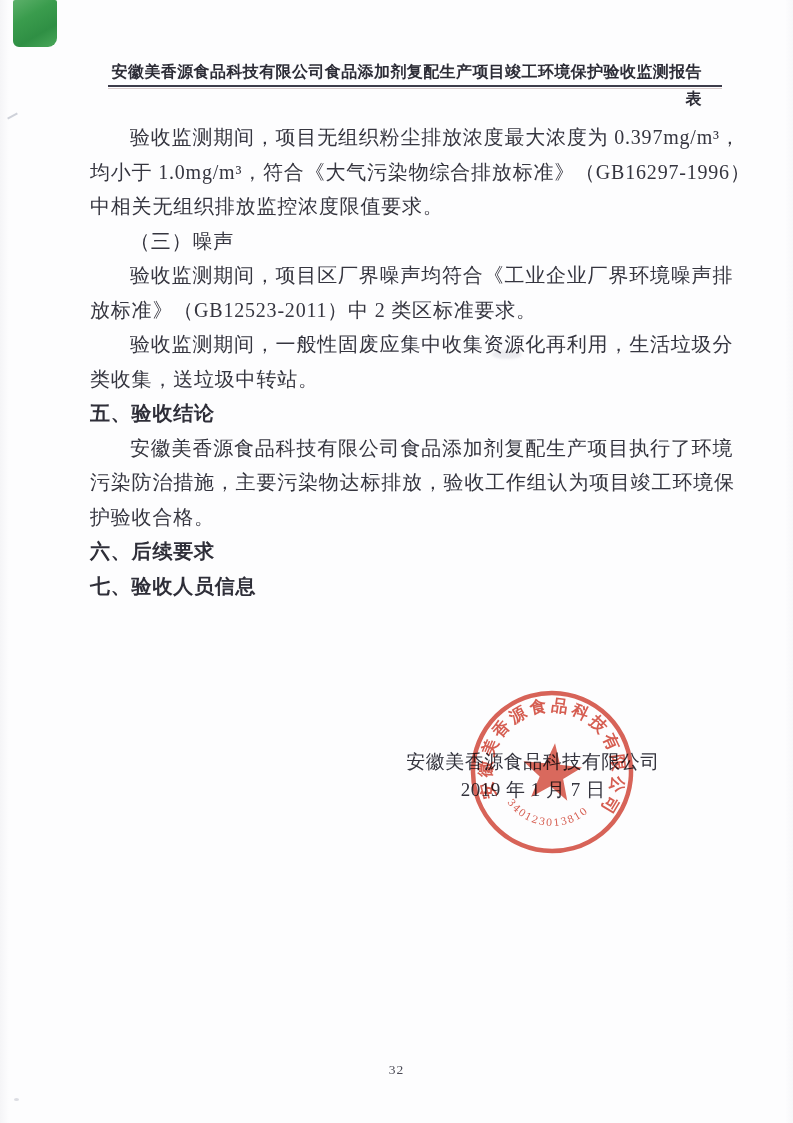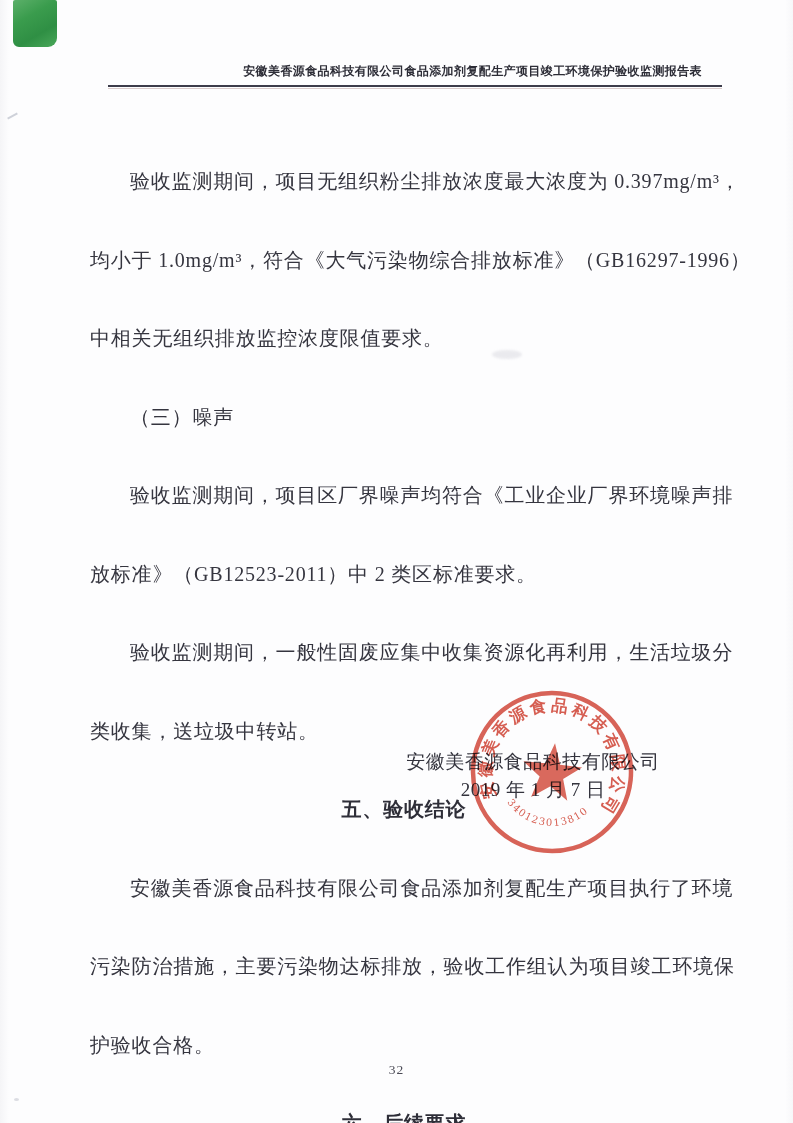--- a/index.html
+++ b/index.html
@@ -15,34 +15,34 @@
   
   .green-mark{
     position:absolute;left:13px;top:0;width:44px;height:47px;
     background:linear-gradient(150deg,#5cb06a 0%,#3a9c4d 35%,#2f8f44 68%,#4aa85a 100%);
     border-radius:2px 2px 9px 6px;
   }
   .header{
     position:absolute;top:58px;left:108px;width:614px;height:29px;
     border-bottom:2px solid #3c3c4a;
     text-align:right;padding-right:20px;box-sizing:border-box;
-    font-size:12px;font-weight:bold;letter-spacing:.4px;
+    font-size:16px;font-weight:bold;letter-spacing:.4px;
     line-height:27px;color:#2c2c36;
   }
   .header::after{
     content:"";position:absolute;left:0;right:0;bottom:-4px;height:1px;
     background:rgba(150,110,110,.35);
   }
   .content{
     position:absolute;top:120px;left:90px;width:628px;
     font-size:20px;letter-spacing:.8px;
   }
-  .line{height:34.5px;line-height:34.5px;white-space:nowrap;margin-top:44px;}
+  .line{height:34.5px;line-height:34.5px;white-space:nowrap;}
   .line.indent{text-indent:2em;}
-  .line.heading{font-weight:bold;color:#2e2e38;text-align:center;}
+  .line.heading{font-weight:bold;color:#2e2e38;}
   .signature{
     position:absolute;top:748px;left:402px;width:262px;
     text-align:center;font-size:19px;letter-spacing:.5px;color:#33333d;
   }
   .signature .sig-line{height:28px;line-height:28px;white-space:nowrap;}
   .stamp{
     position:absolute;left:457px;top:677px;width:190px;height:190px;
     mix-blend-mode:multiply;opacity:.93;
     transform:rotate(6deg);
   }
@@ -85,20 +85,21 @@
       <div class="line indent">（三）噪声</div>
       <div class="line indent">验收监测期间，项目区厂界噪声均符合《工业企业厂界环境噪声排</div>
       <div class="line ">放标准》（GB12523-2011）中 2 类区标准要求。</div>
       <div class="line indent">验收监测期间，一般性固废应集中收集资源化再利用，生活垃圾分</div>
       <div class="line ">类收集，送垃圾中转站。</div>
       <div class="line heading">五、验收结论</div>
       <div class="line indent">安徽美香源食品科技有限公司食品添加剂复配生产项目执行了环境</div>
       <div class="line ">污染防治措施，主要污染物达标排放，验收工作组认为项目竣工环境保</div>
       <div class="line ">护验收合格。</div>
       <div class="line heading">六、后续要求</div>
+      <div class="line heading">七、验收人员信息</div>
     </div>
 
   <div class="signature">
     <div class="sig-line">安徽美香源食品科技有限公司</div>
     <div class="sig-line">2019 年 1 月 7 日</div>
   </div>
 
   <svg class="stamp" viewBox="0 0 190 190" xmlns="http://www.w3.org/2000/svg">
     <defs>
       <path id="ringPath" d="M 42.2 125.5 A 61 61 0 1 1 147.8 125.5" fill="none"></path>

